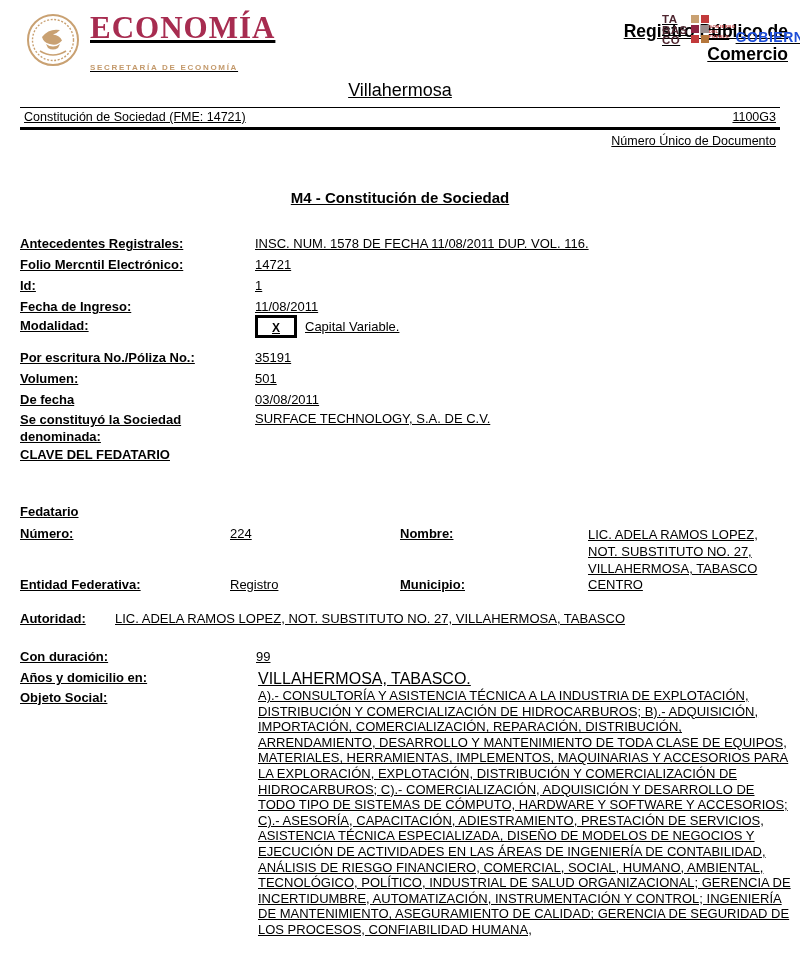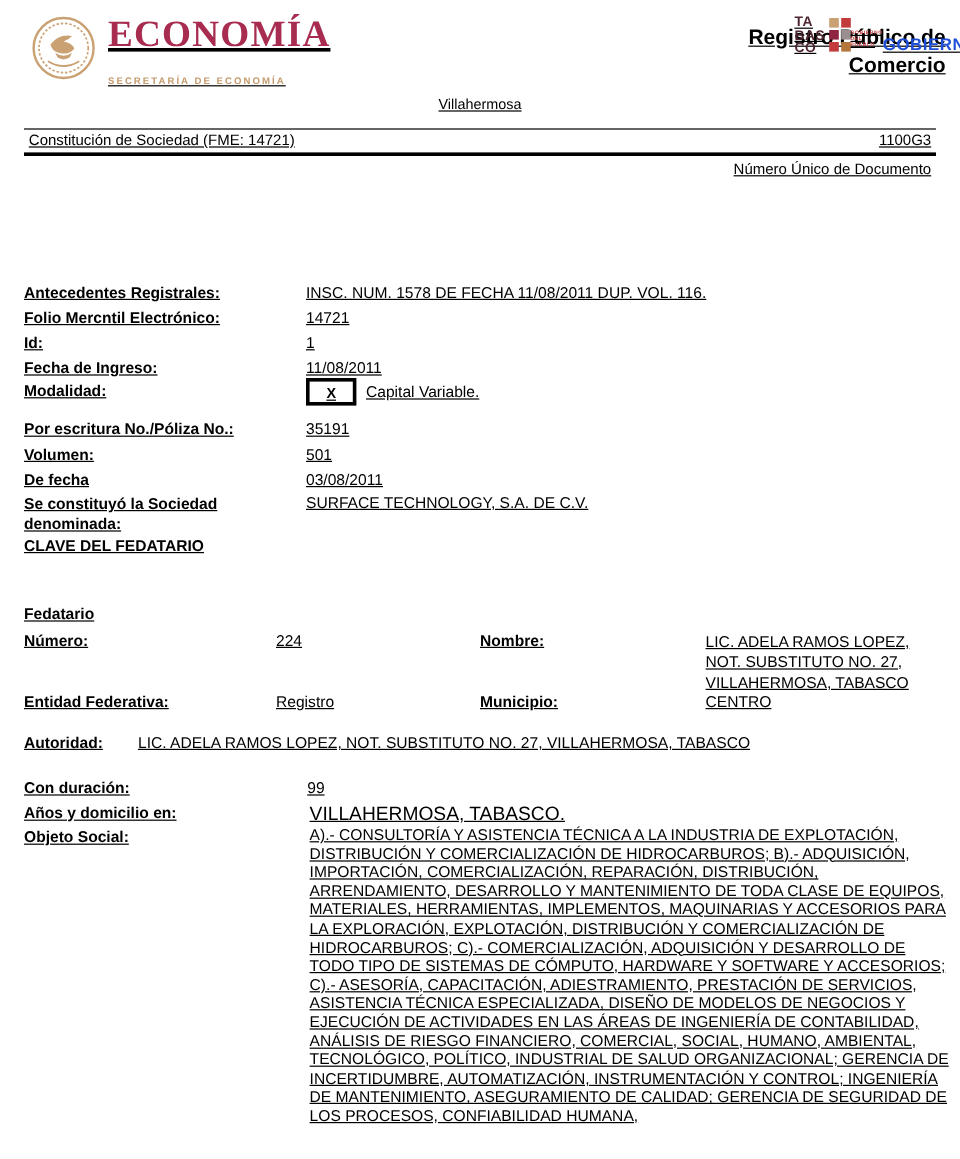--- a/index.html
+++ b/index.html
@@ -14,21 +14,21 @@
   .econ-text{display:flex; flex-direction:column;}
   .econ-word{
     font-family:"Liberation Serif","DejaVu Serif",serif; font-weight:bold;
     font-size:31px; letter-spacing:1px; color:#A72C50; line-height:32px;
   }
   .econ-tag{
     font-size:8px; font-weight:bold; letter-spacing:1.7px; color:#C49A6C; margin-top:19px;
   }
   
   .rpc-title{left:0; right:12px; top:20px; text-align:right; font-weight:bold; font-size:17.5px; line-height:23px;}
-  .rpc-sub{left:0; right:0; top:80px; text-align:center; font-size:12px;}
+  .rpc-sub{left:0; right:0; top:80px; text-align:center; font-size:18px;}
   
   .tab{right:38px; top:14px; width:100px; display:flex; flex-direction:row; align-items:center;}
   .tab-mark{display:flex; gap:3px; align-items:flex-start;}
   .tab-letters{font-weight:bold; font-size:11.5px; line-height:10.5px; color:#4E2630; letter-spacing:0.5px;}
   .tab-mosaic{display:grid; grid-template-columns:8px 8px; grid-auto-rows:8px; gap:2px; margin-top:1px;}
   .sq{width:8px; height:8px;}
   .sq1{background:#C9A172;} .sq2{background:#C23A3B;}
   .sq3{background:#8E2342;} .sq4{background:#9A8E8E;}
   .sq5{background:#C23A3B;} .sq6{background:#B5763B;}
   .tab-tag{font-size:4.2px; color:#C23A3B; letter-spacing:0.5px; margin-top:3px; font-weight:bold;}
@@ -105,20 +105,21 @@
     <div class="tab-gob">GOBIERNO</div>
     <div class="tab-gob-tag">SECRETARÍA DE GOBIERNO</div>
   </div>
 
   <div class="abs rule-thin"></div>
   <div class="abs bar-left">Constitución de Sociedad (FME: 14721)</div>
   <div class="abs bar-right">1100G3</div>
   <div class="abs rule-thick"></div>
   <div class="abs bar-below">Número Único de Documento</div>
 
+  <div class="abs form-title">M4 - Constitución de Sociedad</div>
 
   <div class="abs lbl" style="top:236px">Antecedentes Registrales:</div>
   <div class="abs val" style="top:236px">INSC. NUM. 1578 DE FECHA 11/08/2011 DUP. VOL. 116.</div>
 
   <div class="abs lbl" style="top:257px">Folio Mercntil Electrónico:</div>
   <div class="abs val" style="top:257px">14721</div>
 
   <div class="abs lbl" style="top:278px">Id:</div>
   <div class="abs val" style="top:278px">1</div>
 

